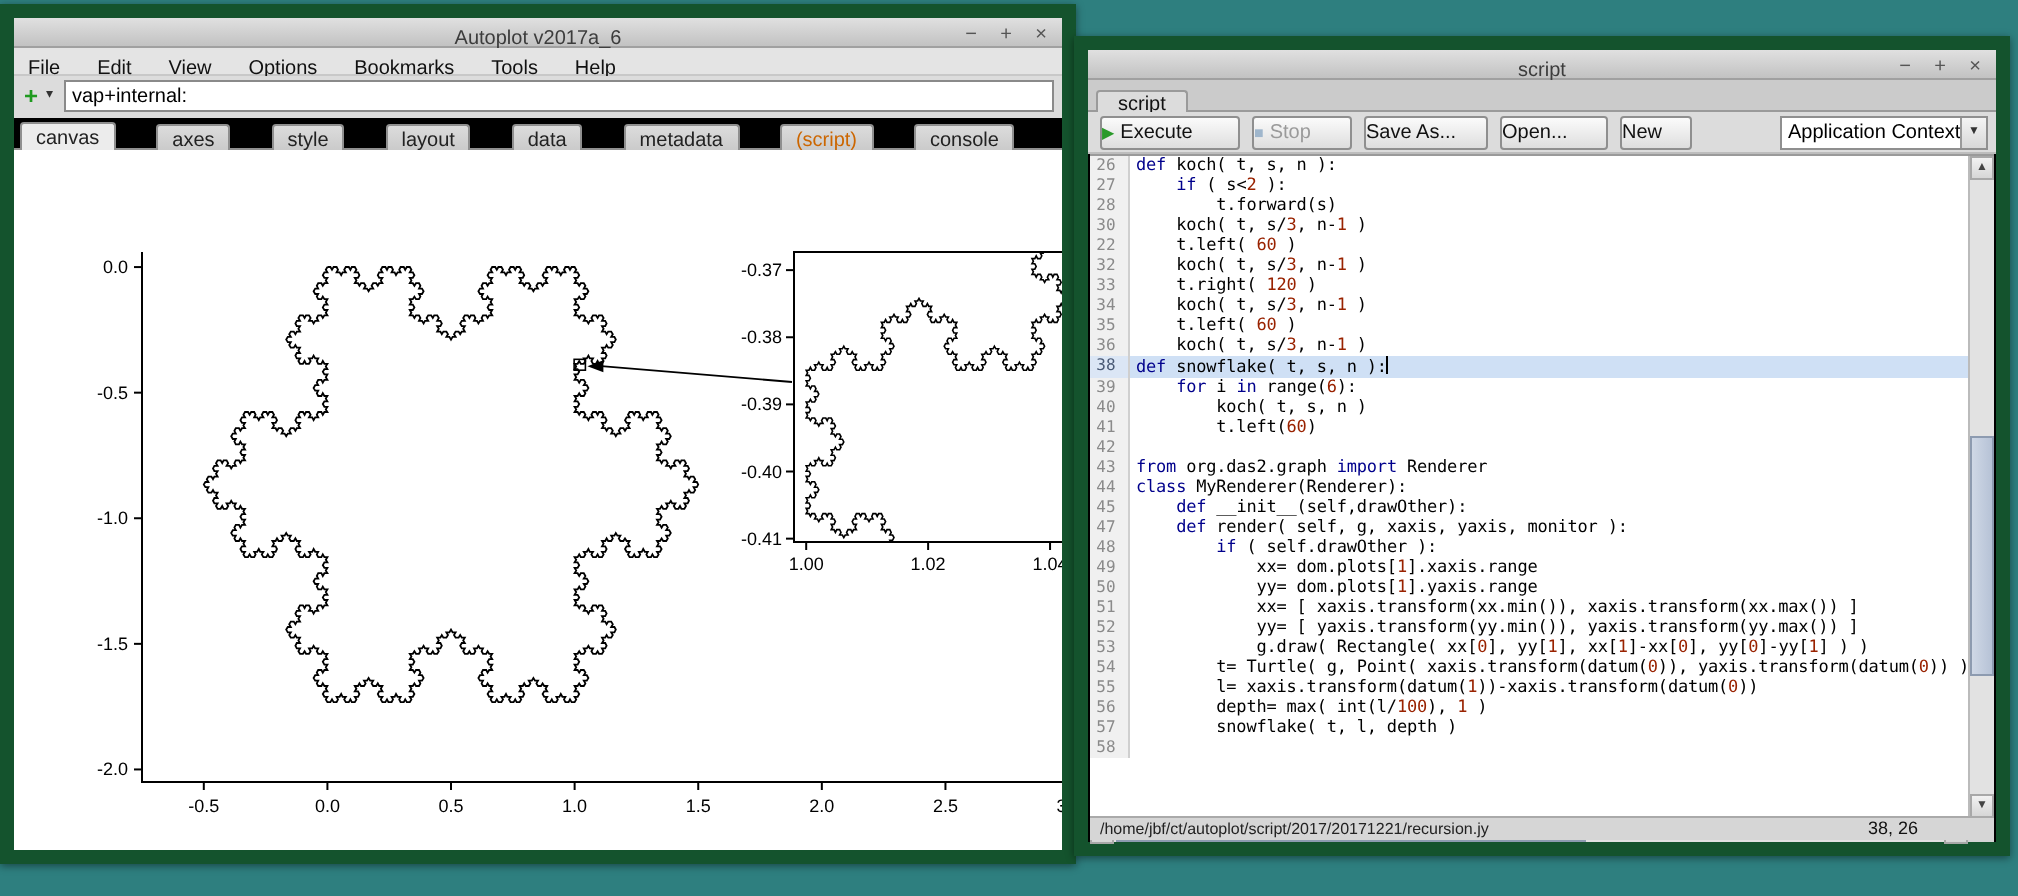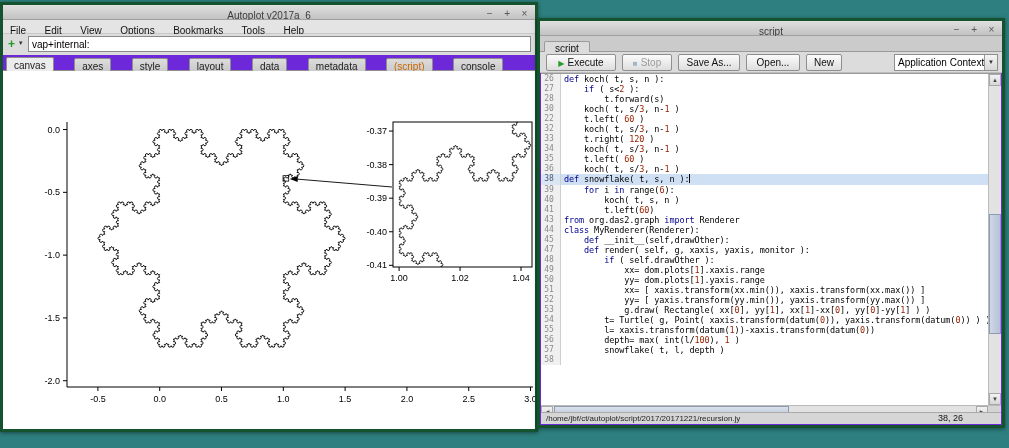--- a/index.html
+++ b/index.html
@@ -1,19 +1,19 @@
 <!DOCTYPE html>
 <html><head>
 <meta charset="utf-8">
 <style>
   *{box-sizing:border-box;margin:0;padding:0}
   html,body{margin:0;background:#333}
   #desktop{position:relative;width:1009px;height:448px;background:#2e7f7f;overflow:hidden;
            font-family:"Liberation Sans",sans-serif;cursor:default}
-  .win{position:absolute;background:#6d28d9;border:3px solid #14532d;box-shadow:0 1px 4px rgba(0,0,0,.45)}
+  .win{position:absolute;background:#000000;border:7px solid #14532d;box-shadow:0 1px 4px rgba(0,0,0,.45)}
   #ap-win{left:0;top:2px;width:538px;height:430px}
   #sc-win{left:537px;top:18px;width:468px;height:410px}
   .titlebar{position:absolute;left:0;right:0;top:0;height:15px;background:linear-gradient(#e0e0e0,#c2c2c2);
             border-bottom:1px solid #a0a0a0;text-align:center}
   .tb-title{font-size:10px;color:#3c3c3c;line-height:14px}
   .tb-ctrls{position:absolute;right:4px;top:0;line-height:14px}
   .tb-btn{display:inline-block;width:13px;font-size:10px;color:#555;text-align:center}
   
   .menubar{position:absolute;left:0;right:0;top:15px;height:14px;background:#e4e4e4;border-bottom:1px solid #c8c8c8}
   .menu-item{display:inline-block;padding:0 7px;font-size:10px;line-height:13px;color:#111}
@@ -28,21 +28,21 @@
           background:linear-gradient(#dcdcdc,#c6c6c6)}
   .ap-tab.sel{background:#ececec;top:0;padding-bottom:4px}
   .canvas{position:absolute;left:0;right:0;top:66px;bottom:0;background:#fff;overflow:hidden}
   .canvas svg{position:absolute;left:0;top:0}
   .tick{font:9px "Liberation Sans",sans-serif;fill:#000}
   
   .tabstrip{position:absolute;left:0;right:0;top:15px;height:16px;background:#cbcbcb;border-bottom:1px solid #9a9a9a;padding-left:4px}
   .sc-tab{position:relative;top:2px;display:inline-block;padding:1px 10px 3px;font-size:10px;color:#111;
           border:1px solid #9a9a9a;border-bottom:none;border-radius:2px 2px 0 0;background:#dcdcdc}
   .toolbar{position:absolute;left:0;right:0;top:31px;height:21px;background:#dcdcdc;border-bottom:1px solid #bdbdbd}
-  .btn{position:absolute;top:2px;height:17px;line-height:15px;text-align:center;font-size:10px;color:#111;
+  .btn{position:absolute;top:2px;height:17px;line-height:15px;text-align:left;font-size:10px;color:#111;
        border:1px solid #8f8f8f;border-radius:2px;background:linear-gradient(#fbfbfb,#dedede)}
   #btn-exec{left:6px;width:70px}
   .play-icon{color:#2a9a2a;font-size:8px;margin-right:3px}
   #btn-stop{left:82px;width:50px;color:#9a9a9a}
   .stop-icon{font-size:8px;margin-right:3px;color:#9fb6cc}
   #btn-saveas{left:138px;width:62px}
   #btn-open{left:206px;width:54px}
   #btn-new{left:266px;width:36px}
   .combo{position:absolute;right:4px;top:2px;width:104px;height:17px;background:#fff;border:1px solid #8f8f8f}
   .combo-text{position:absolute;left:3px;top:0;font-size:10px;line-height:15px;white-space:nowrap;color:#000}
@@ -248,20 +248,24 @@
           </div>
           <div class="ed-row">
             <span class="ed-num">40</span>
             <span class="ed-code">        koch( t, s, n )</span>
           </div>
           <div class="ed-row">
             <span class="ed-num">41</span>
             <span class="ed-code">        t.left(<span class="num">60</span>)</span>
           </div>
           <div class="ed-row">
+            <span class="ed-num">42</span>
+            <span class="ed-code"></span>
+          </div>
+          <div class="ed-row">
             <span class="ed-num">43</span>
             <span class="ed-code"><span class="kw">from</span> org.das2.graph <span class="kw">import</span> Renderer</span>
           </div>
           <div class="ed-row">
             <span class="ed-num">44</span>
             <span class="ed-code"><span class="kw">class</span> MyRenderer(Renderer):</span>
           </div>
           <div class="ed-row">
             <span class="ed-num">45</span>
             <span class="ed-code">    <span class="kw">def</span> __init__(self,drawOther):</span>

